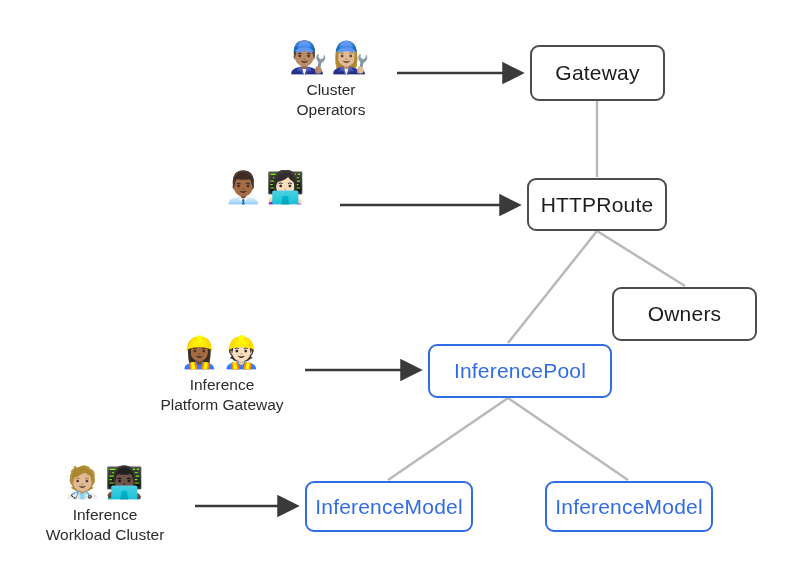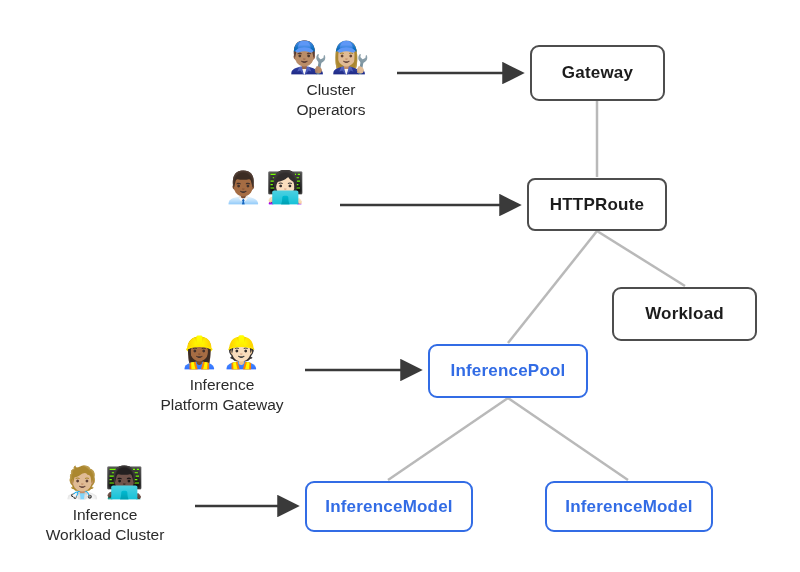--- a/index.html
+++ b/index.html
@@ -22,22 +22,22 @@
   .wire      { stroke: var(--connector-gray, #b9b9b9); stroke-width: 2.5; fill: none; }
   .arrowline { stroke: var(--arrow-dark, #3a3a3a); stroke-width: 2.5; fill: none; }
 
   .node {
     position: absolute;
     display: flex;
     align-items: center;
     justify-content: center;
     background: #ffffff;
     border-radius: 9px;
-    font-weight: bold;
-    font-size: 17px;
+    font-weight: normal;
+    font-size: 21px;
     letter-spacing: 0.2px;
   }
   .node.dark {
     border: 2.5px solid var(--box-border-dark, #4d4d4d);
     color: var(--box-text-dark, #1c1c1c);
   }
   .node.blue {
     border: 2.5px solid var(--kubernetes-blue, #326ce5);
     color: var(--kubernetes-blue, #326ce5);
   }
@@ -82,25 +82,25 @@
     <line class="wire" x1="508" y1="398" x2="628" y2="480"></line>
 
     <line class="arrowline" marker-end="url(#arrowhead)" x1="397" y1="73" x2="521" y2="73"></line>
     <line class="arrowline" marker-end="url(#arrowhead)" x1="340" y1="205" x2="518" y2="205"></line>
     <line class="arrowline" marker-end="url(#arrowhead)" x1="305" y1="370" x2="419" y2="370"></line>
     <line class="arrowline" marker-end="url(#arrowhead)" x1="195" y1="506" x2="296" y2="506"></line>
   </svg>
 
   <div class="node dark" style="left:530px; top:45px; width:135px; height:56px;">Gateway</div>
 
-  <div class="node dark" style="left:527px; top:178px; width:140px; height:53px;border-radius:8px;">HTTPRoute</div>
+  <div class="node dark" style="left:527px; top:178px; width:140px; height:53px;">HTTPRoute</div>
 
-  <div class="node dark" style="left:612px; top:287px; width:145px; height:54px;">Workload</div>
+  <div class="node dark" style="left:612px; top:287px; width:145px; height:54px;">Owners</div>
 
-  <div class="node blue" style="left:428px; top:344px; width:160px; height:54px;">InferencePool</div>
+  <div class="node blue" style="left:428px; top:344px; width:184px; height:54px;">InferencePool</div>
 
   <div class="node blue" style="left:305px; top:481px; width:168px; height:51px;">InferenceModel</div>
 
   <div class="node blue" style="left:545px; top:481px; width:168px; height:51px;">InferenceModel</div>
 
   <div class="actor" style="left:221px; top:38px;">
     <div class="emojis">👨🏽‍🔧👩🏼‍🔧</div>
     <div class="label">
       <div>Cluster</div>
       <div>Operators</div>

